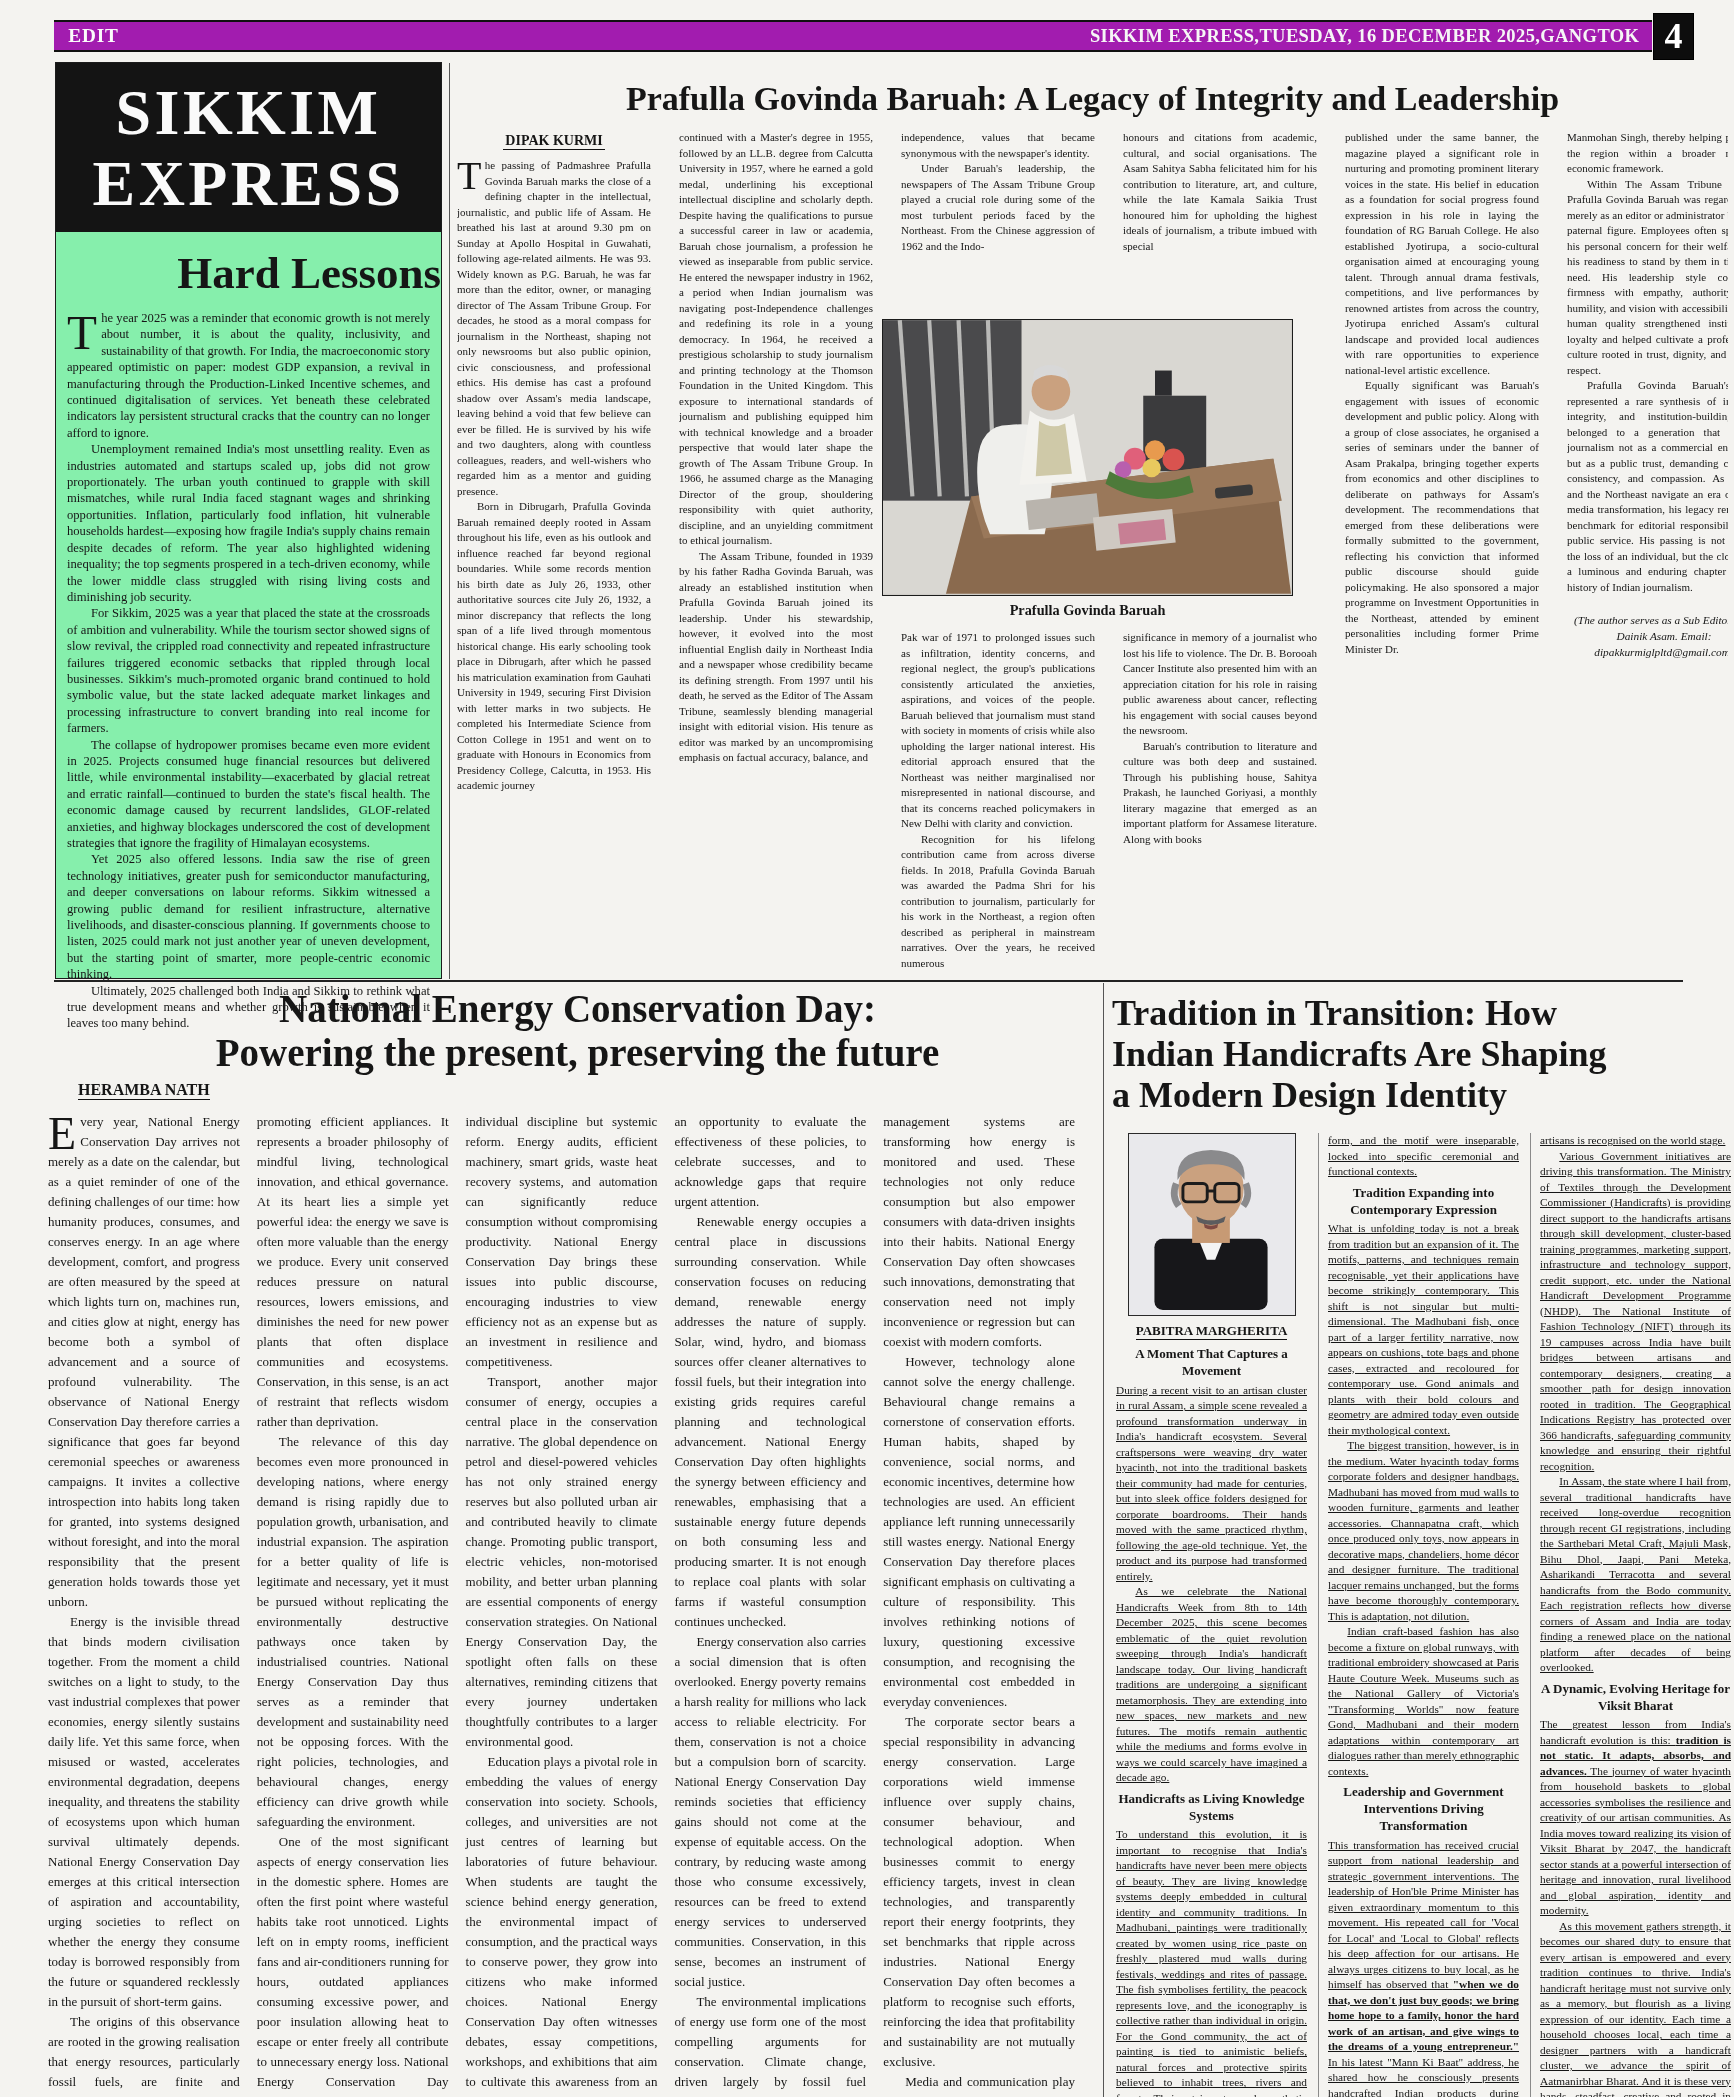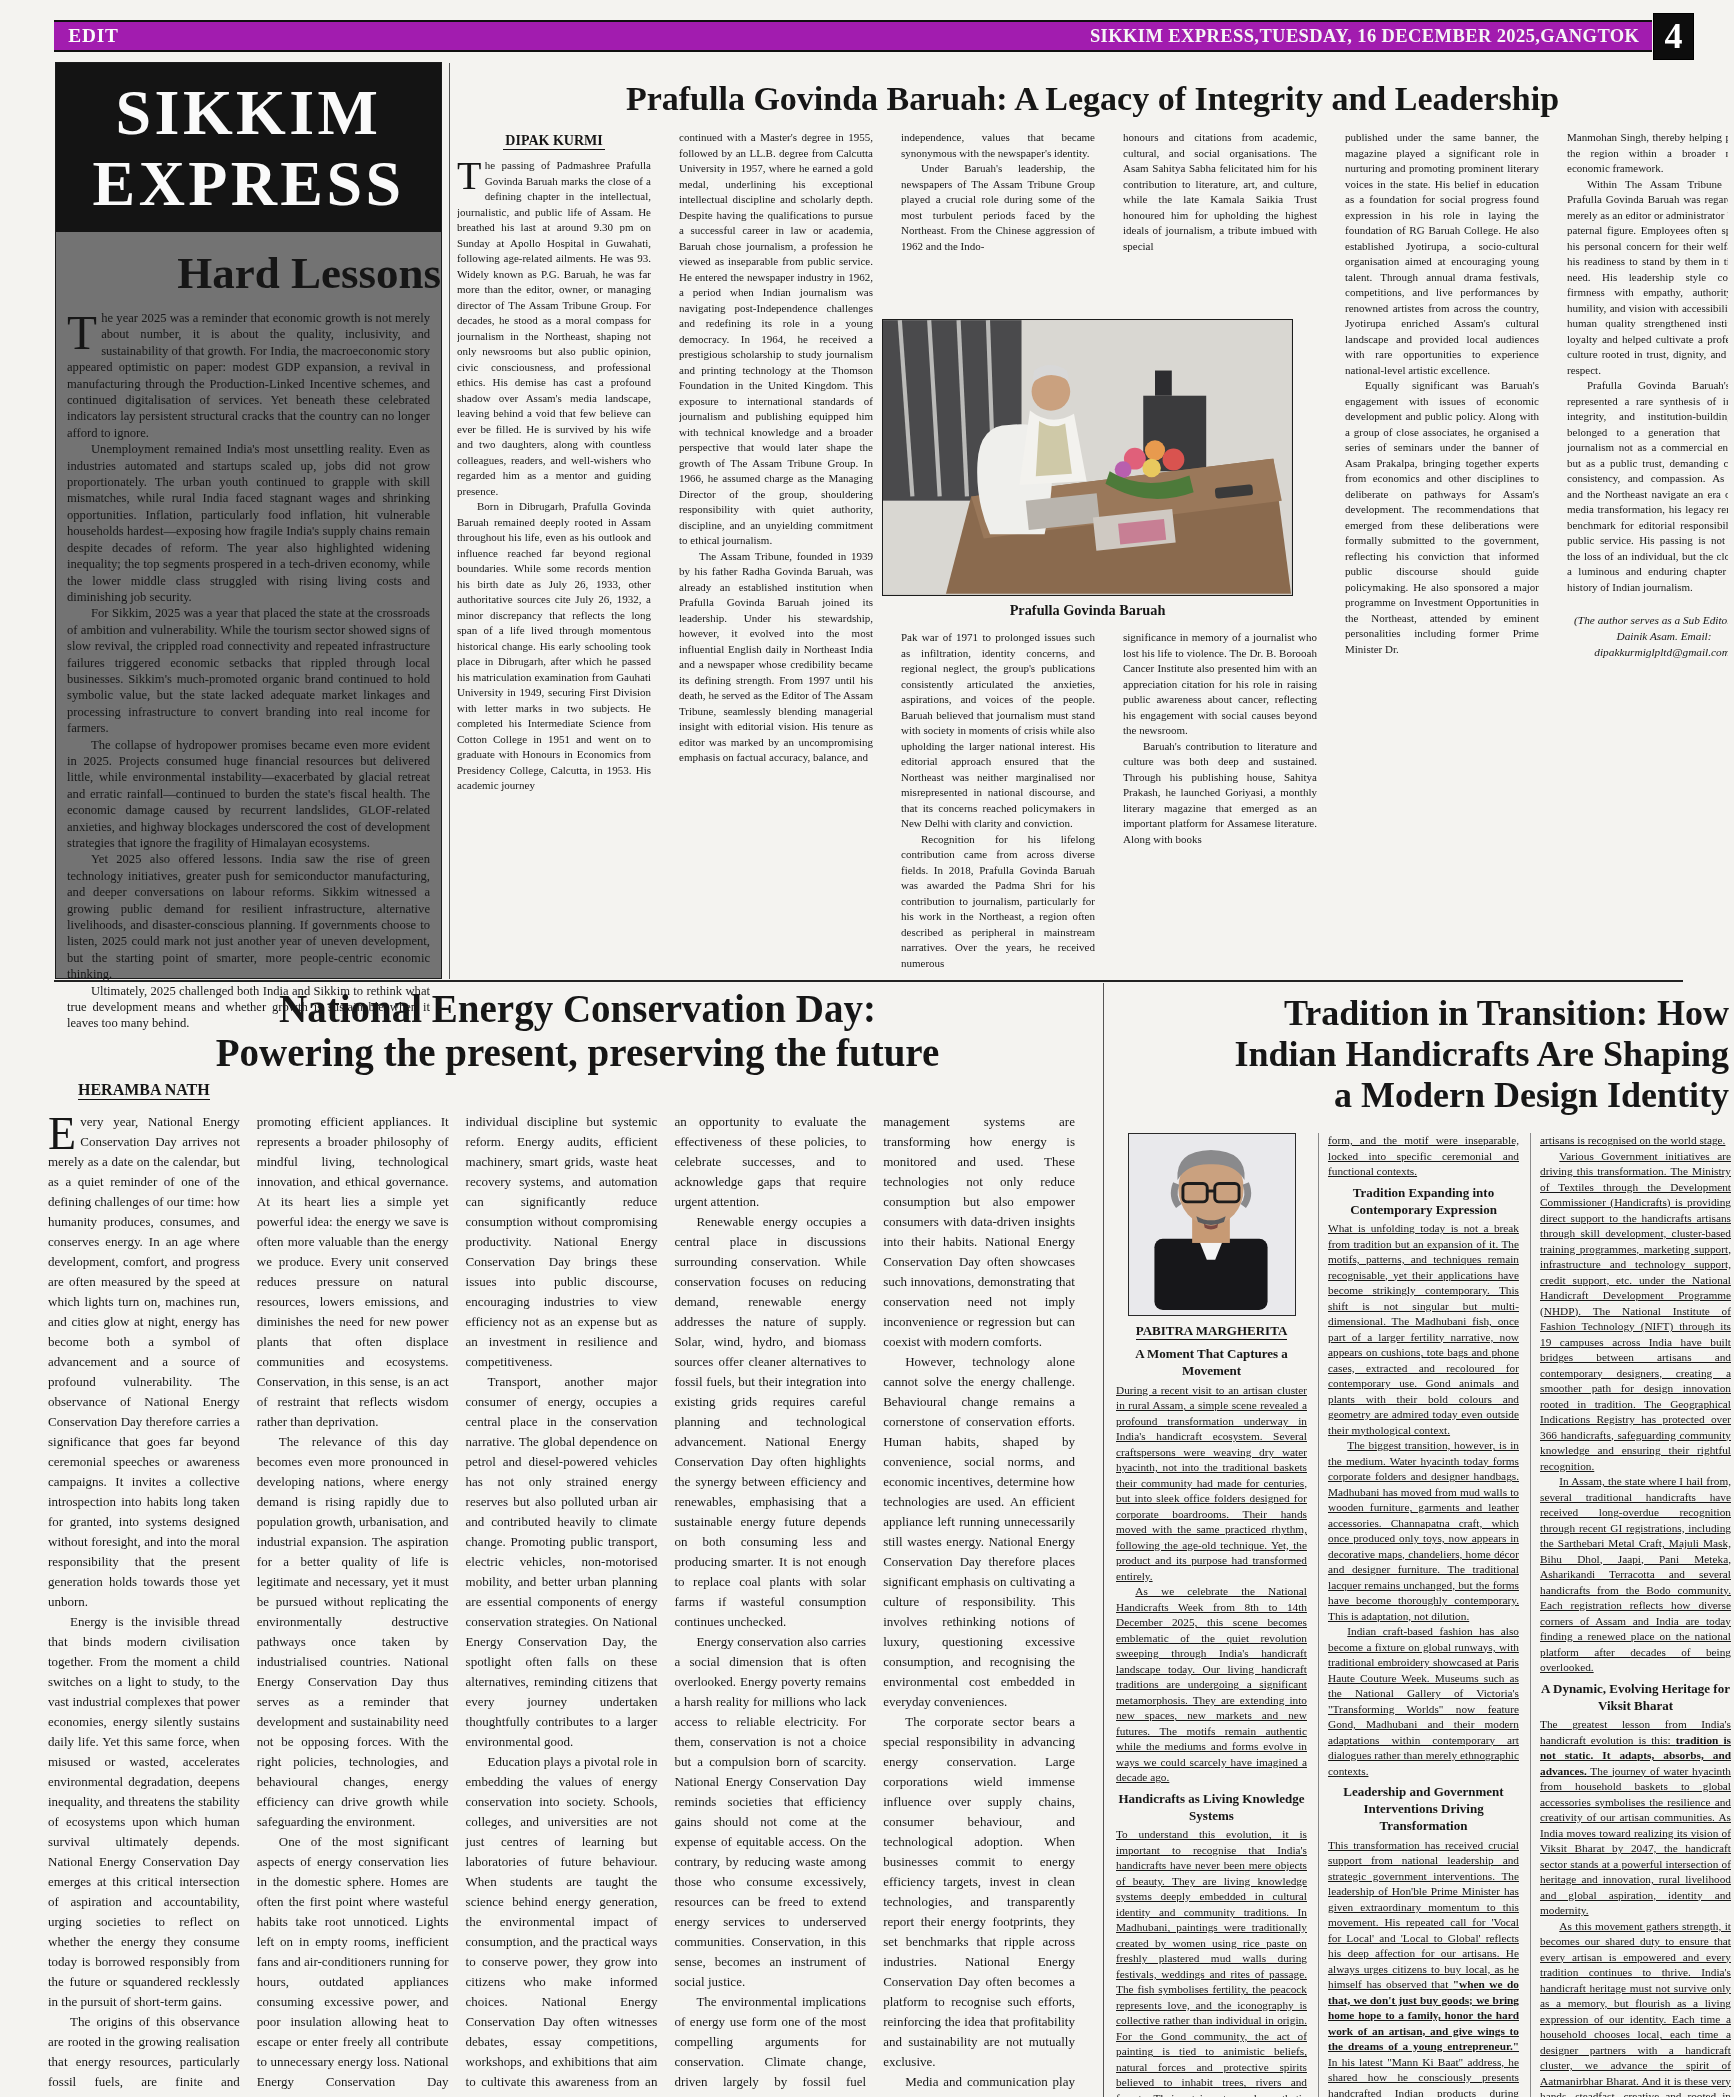--- a/index.html
+++ b/index.html
@@ -7,21 +7,21 @@
         font-family:"Liberation Serif",serif;overflow:hidden;}
   
   .topbar{position:absolute;left:54px;top:20px;width:1598px;height:28px;background:#a21caf;
           border-top:2.9px solid #101010;border-bottom:2.9px solid #101010;display:flex;align-items:center;}
   .topbar .edit{color:#fbfbfb;font-weight:bold;font-size:19.3px;letter-spacing:0.8px;padding-left:14.3px;}
   .topbar .right{margin-left:auto;color:#f6f6f6;font-weight:bold;font-size:18.5px;letter-spacing:0.4px;padding-right:12.6px;}
   .pagenum{position:absolute;left:1653px;top:12.6px;width:39px;height:45px;background:#0d0d0d;color:#ffffff;
            font-weight:bold;font-size:36px;display:flex;align-items:center;justify-content:center;border:1.3px solid #000;}
   
   .edmodule{position:absolute;left:55px;top:62px;width:387px;height:917px;border:1.7px solid #1c1c1c;
-            background:#737373;box-sizing:border-box;}
+            background:#86efac;box-sizing:border-box;}
   .masthead{background:#141414;color:#fafafa;height:169px;display:flex;flex-direction:column;
             align-items:center;justify-content:center;}
   .masthead div{font-weight:bold;font-size:64px;line-height:71px;letter-spacing:3.4px;}
   .edtitle{text-align:right;font-weight:bold;font-size:45px;margin:15px 0 11px 0;}
   .edtext{padding:0 11px;font-size:12.6px;line-height:16.4px;text-align:justify;}
   .edtext p{margin:0;text-indent:24px;}
   .edtext p.first{text-indent:0;}
   .dcT{float:left;font-size:49px;line-height:39px;padding:2.5px 4.2px 0 0;font-weight:normal;}
   
   .vrule{position:absolute;width:1.3px;background:#555;}
@@ -47,21 +47,21 @@
   .energy-head{position:absolute;left:55px;top:987px;width:1045px;text-align:center;
                font-weight:bold;font-size:39px;line-height:44px;}
   .energy-byline{position:absolute;left:78px;top:1081px;font-weight:bold;font-size:16px;}
   .energy-byline span{border-bottom:1.7px solid #111;padding-bottom:0.8px;}
   .energy-body{position:absolute;left:48px;top:1112px;width:1027px;height:1376px;
                column-count:5;column-gap:17px;font-size:13px;line-height:20px;text-align:justify;overflow:hidden;}
   .energy-body p{margin:0;text-indent:22px;}
   .energy-body p.first{text-indent:0;}
   .dcE{float:left;font-size:46px;line-height:37px;padding:2.5px 4.2px 0 0;}
   
-  .trad-head{position:absolute;left:1112px;top:993px;width:617px;text-align:right;
+  .trad-head{position:absolute;left:1112px;top:993px;width:617px;text-align:left;
              font-weight:bold;font-size:36px;line-height:41px;}
   .tcol{position:absolute;top:1133px;width:191px;height:1368px;font-size:11.3px;line-height:15.5px;
         text-align:justify;overflow:hidden;}
   .tcol p{margin:0;text-indent:19.3px;text-decoration:underline;}
   .tcol p.cont{text-indent:0;}
   .tsub{font-weight:bold;text-align:center;font-size:13px;line-height:17px;margin:4.2px 0 3.4px 0;text-indent:0;}
   .tbyline{font-weight:bold;font-size:13px;text-align:center;margin:7.6px 0 6.7px 0;}
   .tbyline span{border-bottom:1.7px solid #111;padding-bottom:0.8px;}
   .tphoto{width:166px;margin:0 auto;border:1.3px solid #2a2a2a;background:#e9e9ec;}
   .bold{font-weight:bold;}

